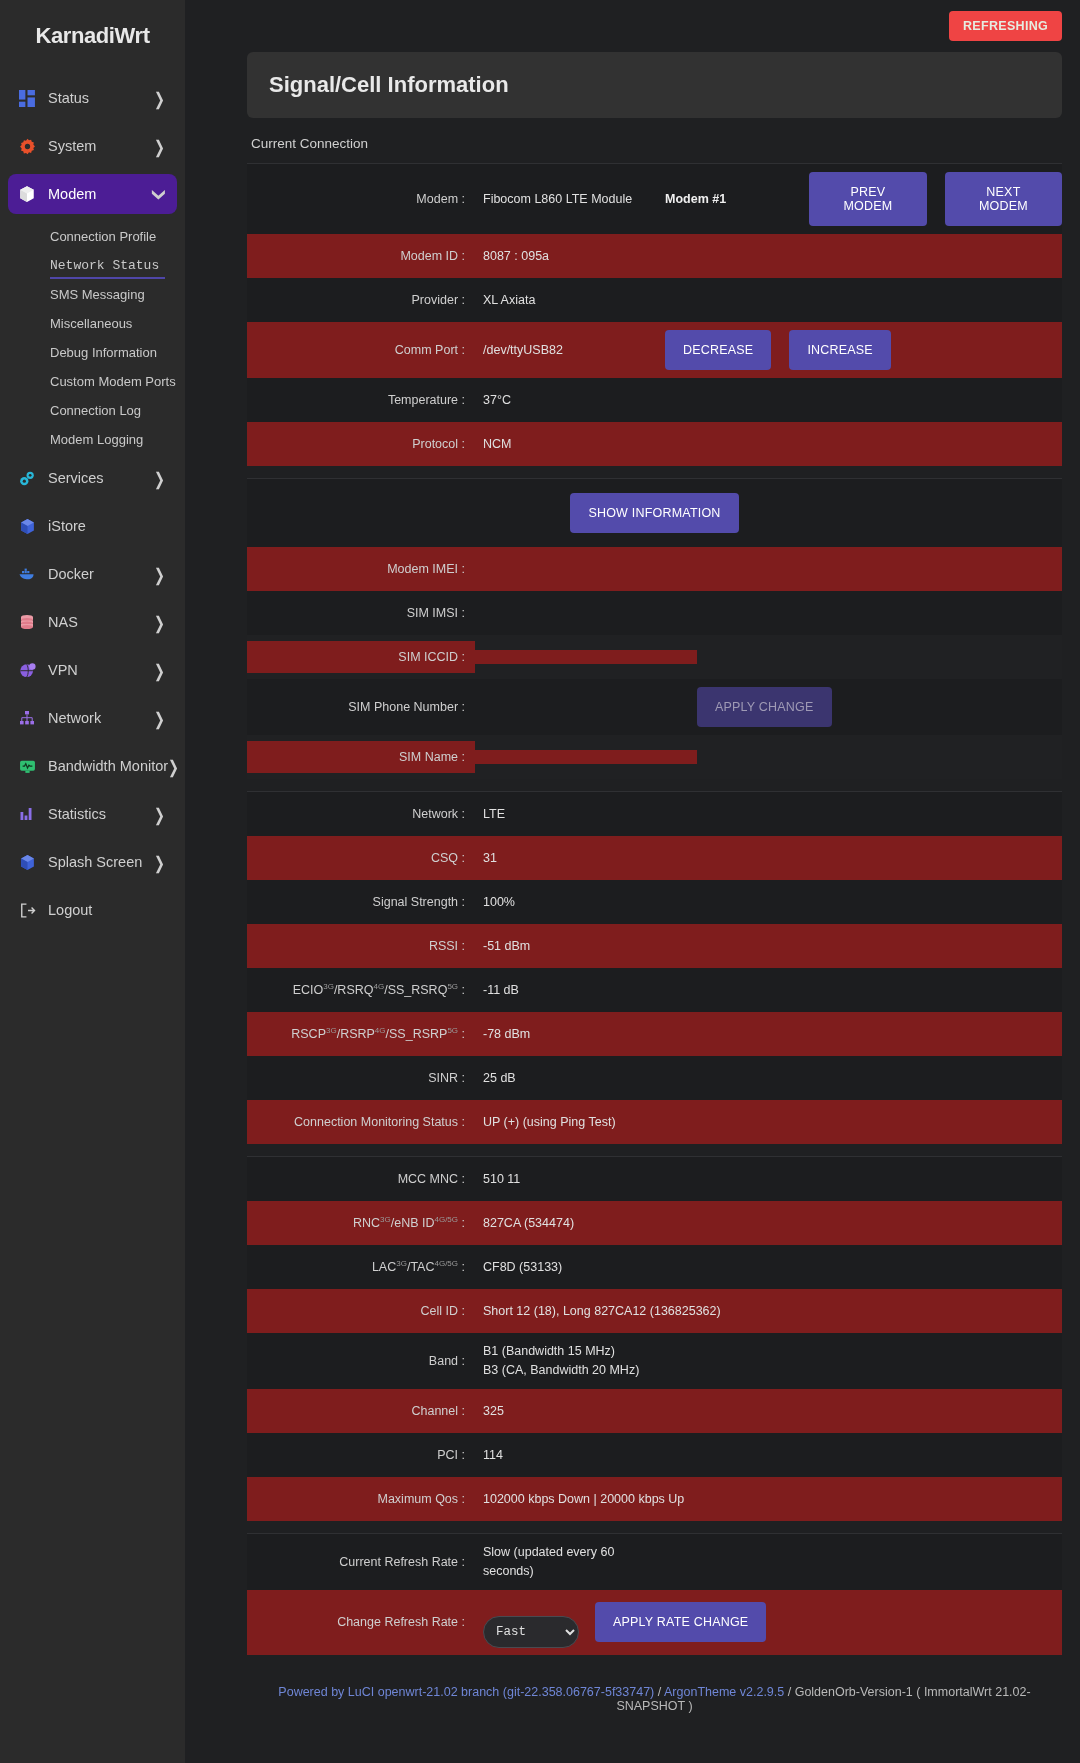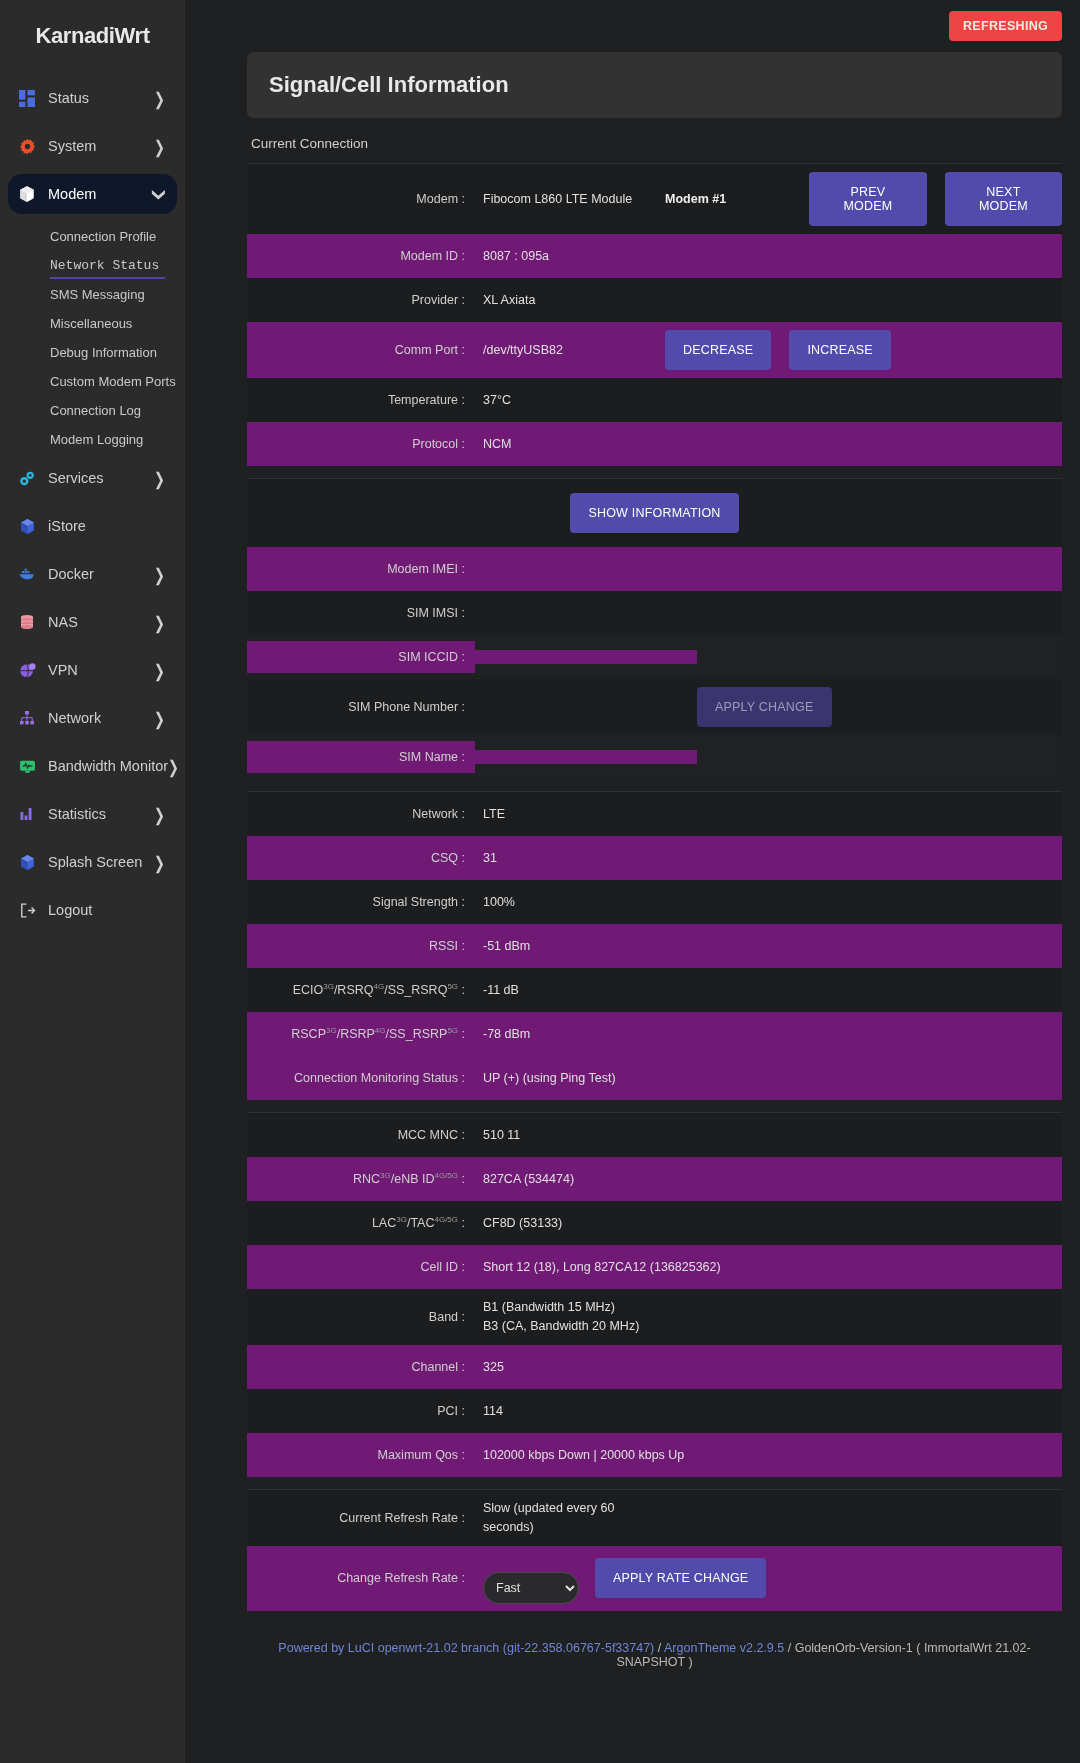--- a/index.html
+++ b/index.html
@@ -37,21 +37,21 @@
     display: flex;
     align-items: center;
     height: 40px;
     padding: 0 12px 0 8px;
     border-radius: 8px;
     margin-bottom: 8px;
     color: #cfcfcf;
     font-size: 14.5px;
     cursor: pointer;
   }
-  .nav-item.active { background: #0f172a; color: #fff; border-radius: 14px; }
+  .nav-item.active { background: #4c1d95; color: #fff; }
   .nav-ico {
     width: 22px; height: 22px;
     margin-right: 10px;
     display: flex; align-items: center; justify-content: center;
     flex: 0 0 22px;
   }
   .nav-label { flex: 1; white-space: nowrap; }
   .chev {
     font-size: 13px;
     color: #cfcfcf;
@@ -164,33 +164,33 @@
     font-size: 12.5px;
     padding: 13px 18px;
     cursor: pointer;
     letter-spacing: 0.2px;
   }
   .btn.dim { background: #3b356f; color: #9f9ab5; }
   .btn-cell { padding: 8px 0; display: flex; gap: 18px; }
   .center-btn { display: flex; justify-content: center; padding: 14px 0; }
 
   .rowbg-dark { background: #1c1d1f; }
-  .rowbg-light { background: #701a75; }
+  .rowbg-light { background: #7f1d1d; }
 
   .fill-right { flex: 1; }
 
   select.rate {
     background: #2a2a2d;
     color: #e0e0e0;
     border: 1px solid #4a4a50;
     border-radius: 16px;
     font-size: 12.5px;
     padding: 7px 8px;
     width: 96px;
-    font-family: Liberation Sans, sans-serif;
+    font-family: Liberation Mono, monospace;
   }
 
   .footer {
     font-size: 12.5px;
     color: #b9b9b9;
     padding: 18px 0 0 0;
     text-align: center;
   }
   .footer a { color: #6f86d6; text-decoration: none; }
 </style>
@@ -489,20 +489,24 @@
           <div class="val">-51 dBm</div>
         </div>
         <div class="row mid rowbg-dark">
           <div class="lbl"><span>ECIO<sup>3G</sup>/RSRQ<sup>4G</sup>/SS_RSRQ<sup>5G</sup> :</span></div>
           <div class="val">-11 dB</div>
         </div>
         <div class="row mid rowbg-light">
           <div class="lbl"><span>RSCP<sup>3G</sup>/RSRP<sup>4G</sup>/SS_RSRP<sup>5G</sup> :</span></div>
           <div class="val">-78 dBm</div>
         </div>
+        <div class="row mid rowbg-dark">
+          <div class="lbl">SINR :</div>
+          <div class="val">25 dB</div>
+        </div>
         <div class="row mid rowbg-light">
           <div class="lbl">Connection Monitoring Status :</div>
           <div class="val">UP (+) (using Ping Test)</div>
         </div>
       </div>
 
       <div class="panel">
         <div class="row mid rowbg-dark">
           <div class="lbl">MCC MNC :</div>
           <div class="val">510 11</div>

